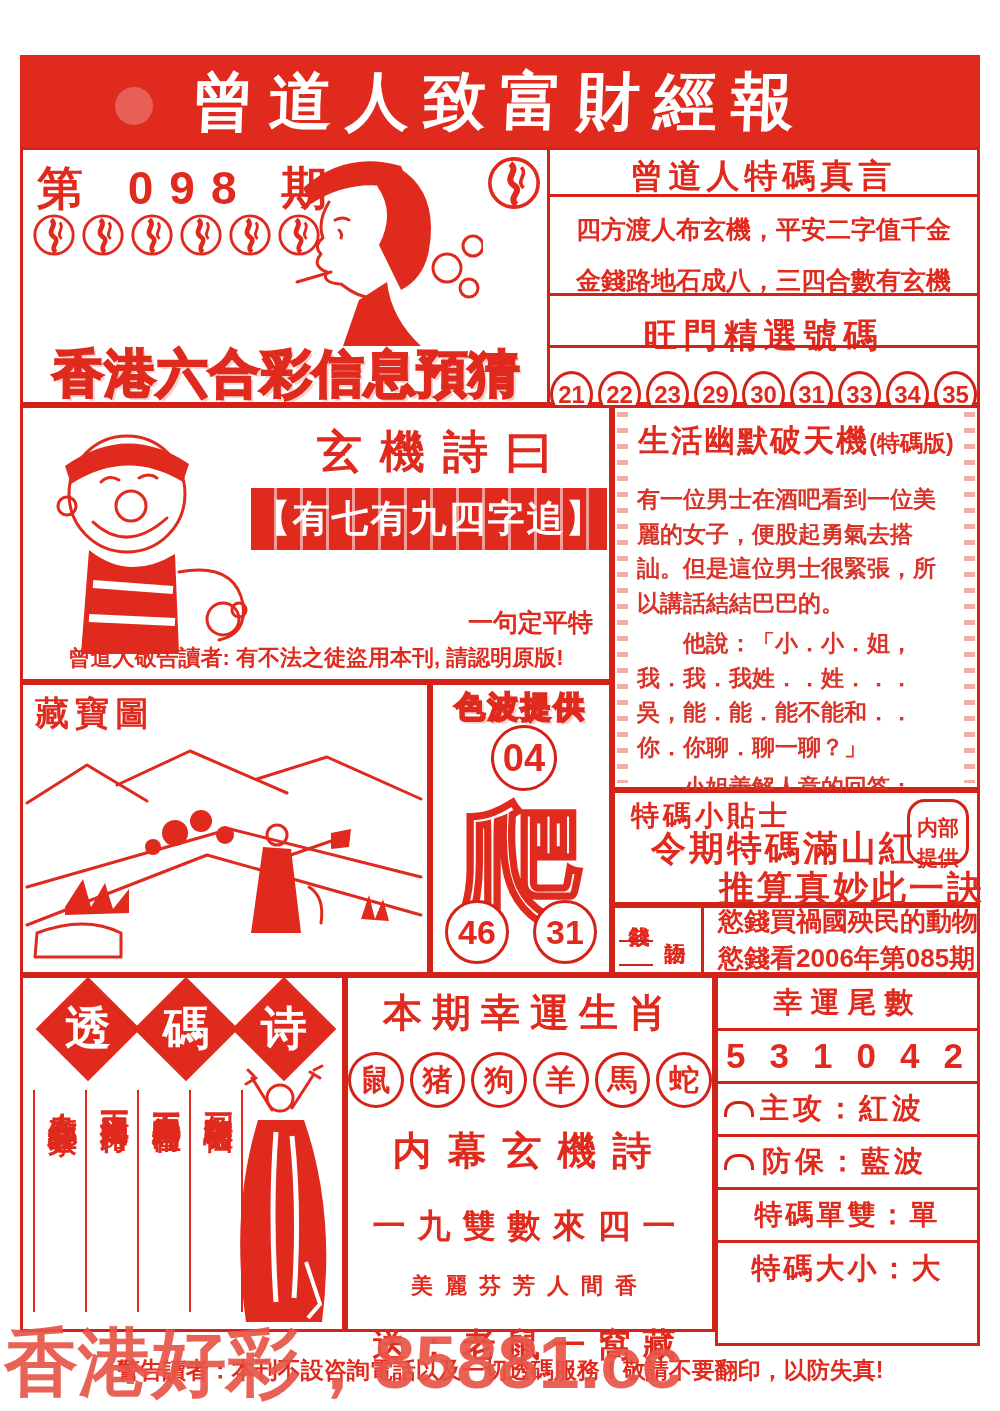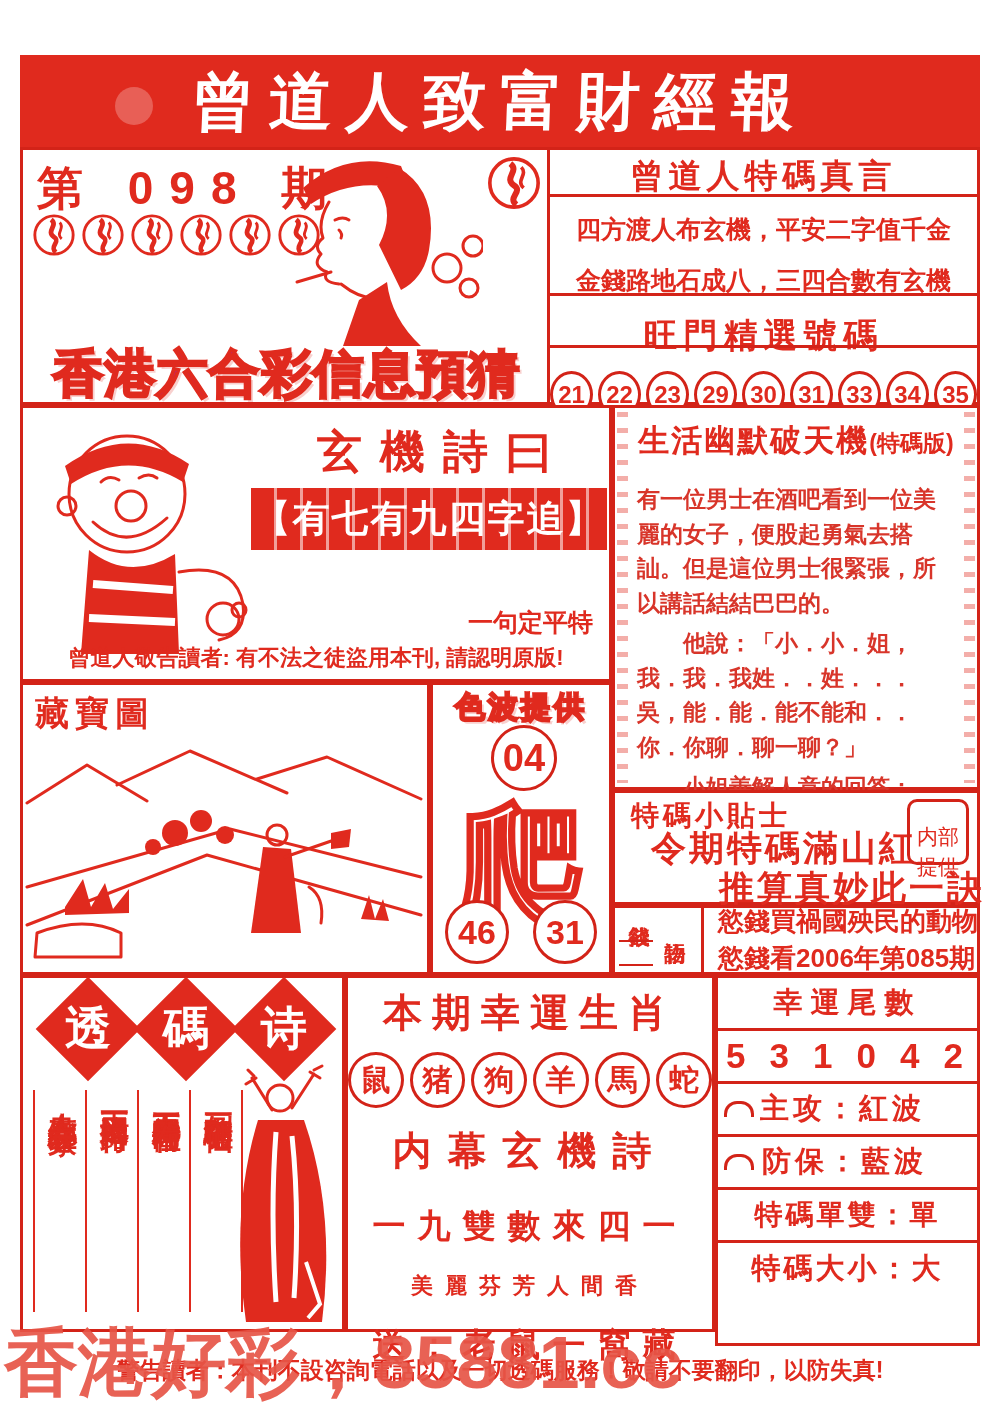--- a/index.html
+++ b/index.html
@@ -219,22 +219,22 @@
     <div class="abs numcirc" style="left:58px;top:40px;width:60px;height:60px;font-size:38px;">04</div>
     <div class="abs nw hollow-big" style="left:0;right:0;top:92px;text-align:center;font-size:136px;font-weight:900;">爬</div>
     <div class="abs numcirc" style="left:12px;bottom:8px;width:58px;height:58px;font-size:34px;">46</div>
     <div class="abs numcirc" style="right:12px;bottom:8px;width:58px;height:58px;font-size:34px;">31</div>
   </div>
 
   <div class="box" style="left:612px;top:790px;width:368px;height:115px;">
     <div class="abs nw row-title" style="left:16px;top:4px;font-size:28px;letter-spacing:4px;font-family:'Liberation Serif',serif;">特碼小貼士</div>
     <div class="abs nw row-title" style="left:36px;top:32px;font-size:35px;letter-spacing:3px;font-family:'Liberation Serif',serif;">令期特碼滿山紅</div>
     <div class="abs nw row-title" style="left:104px;top:72px;font-size:35px;letter-spacing:3px;font-family:'Liberation Serif',serif;">推算真妙此一訣</div>
-    <div class="abs ctr" style="right:8px;top:6px;width:62px;height:66px;border:3px solid var(--bd);border-radius:10px;
-         font-size:21px;font-weight:400;line-height:1.45;padding-top:20px;box-sizing:border-box;">
+    <div class="abs ctr" style="right:8px;top:6px;width:62px;height:66px;border:3px solid var(--bd);border-radius:18px;
+         font-size:21px;font-weight:700;line-height:1.45;padding-top:11px;box-sizing:border-box;">
       <div>内部</div>
       <div>提供</div>
     </div>
   </div>
 
   <div class="box" style="left:612px;top:905px;width:368px;height:70px;display:flex;">
     <div style="position:relative;width:86px;border-right:3px solid var(--bd);flex:none;">
       <span class="vlab abs" style="left:10px;top:3px;font-size:21px;">欲錢</span>
       <span class="vlab abs" style="left:46px;top:18px;font-size:21px;">物語</span>
       <span class="abs" style="left:4px;top:32px;width:34px;height:2px;background:var(--bd);"></span>

